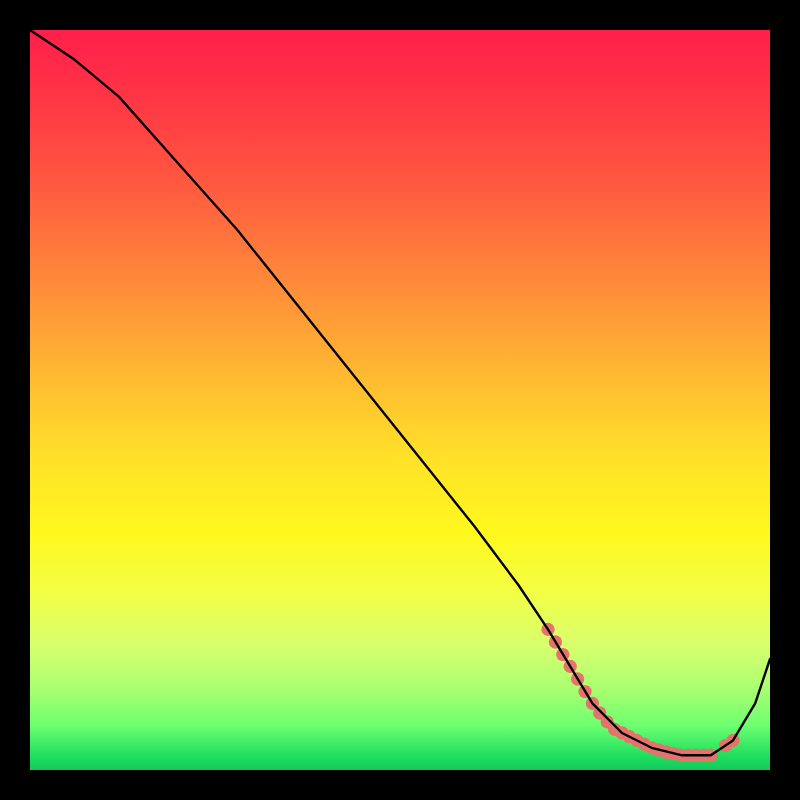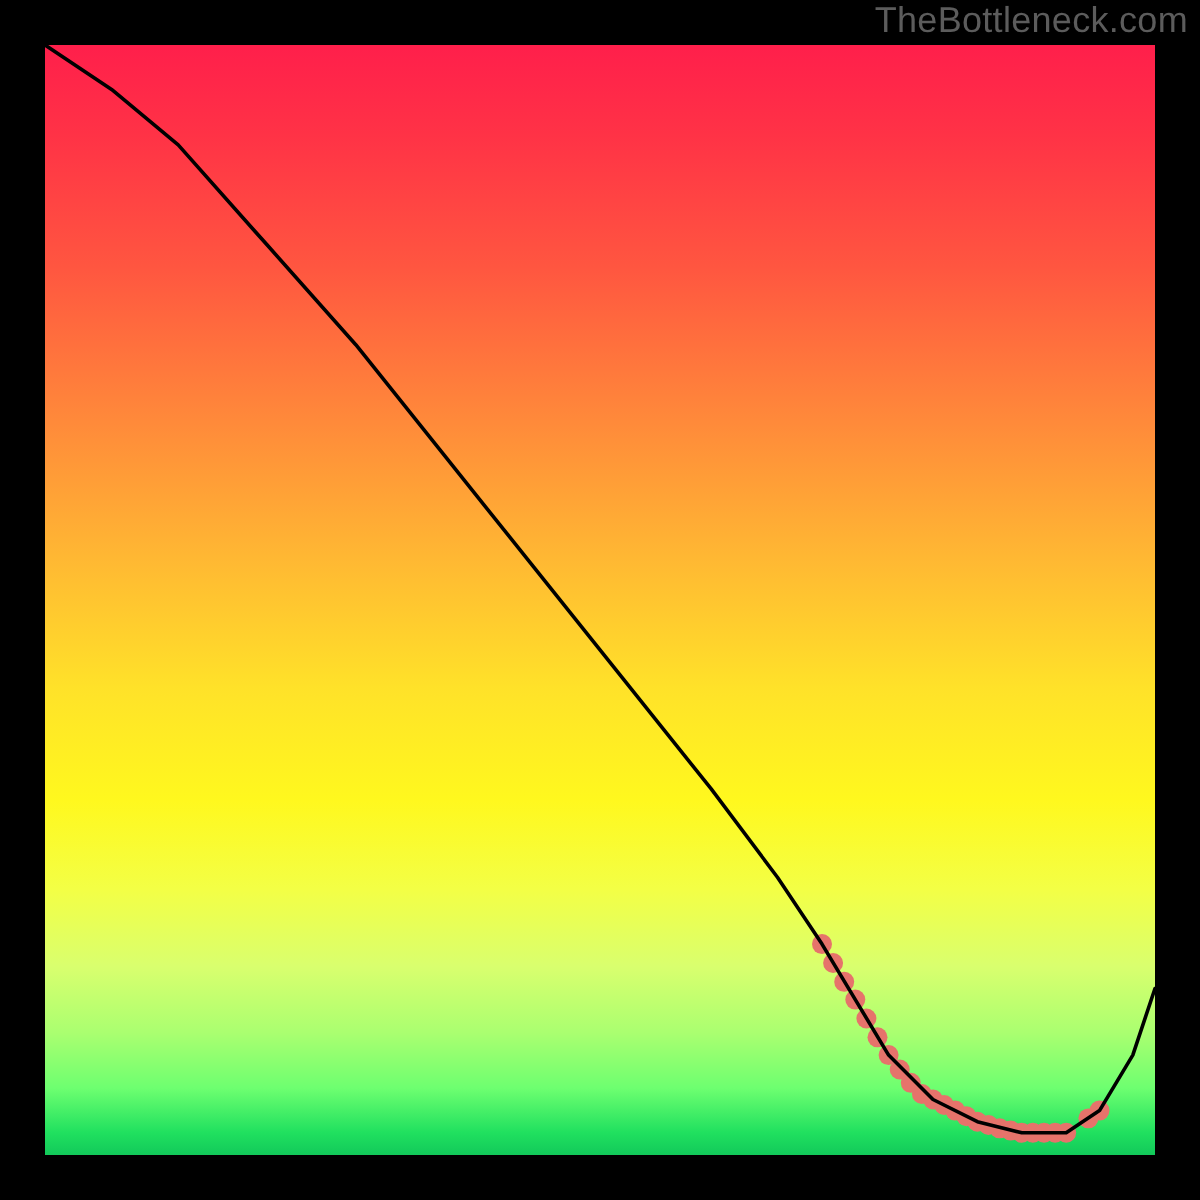--- a/index.html
+++ b/index.html
@@ -57,21 +57,20 @@
     top: 0;
     width: 740px;
     height: 740px;
     overflow: visible;
   }
 </style>
 </head>
 <body>
 
 <div class="frame">
-  <div class="watermark">TheBottleneck.com</div>
 
   <div class="plot-area">
     <svg class="curve" viewBox="0 0 740 740" preserveAspectRatio="none">
       <g id="markers-g">
           <circle cx="518.00" cy="599.40" r="6.66" fill="#e6736b"></circle>
           <circle cx="525.40" cy="611.98" r="6.66" fill="#e6736b"></circle>
           <circle cx="532.80" cy="624.56" r="6.66" fill="#e6736b"></circle>
           <circle cx="540.20" cy="636.40" r="6.66" fill="#e6736b"></circle>
           <circle cx="547.60" cy="648.98" r="6.66" fill="#e6736b"></circle>
           <circle cx="555.00" cy="661.56" r="6.66" fill="#e6736b"></circle>

